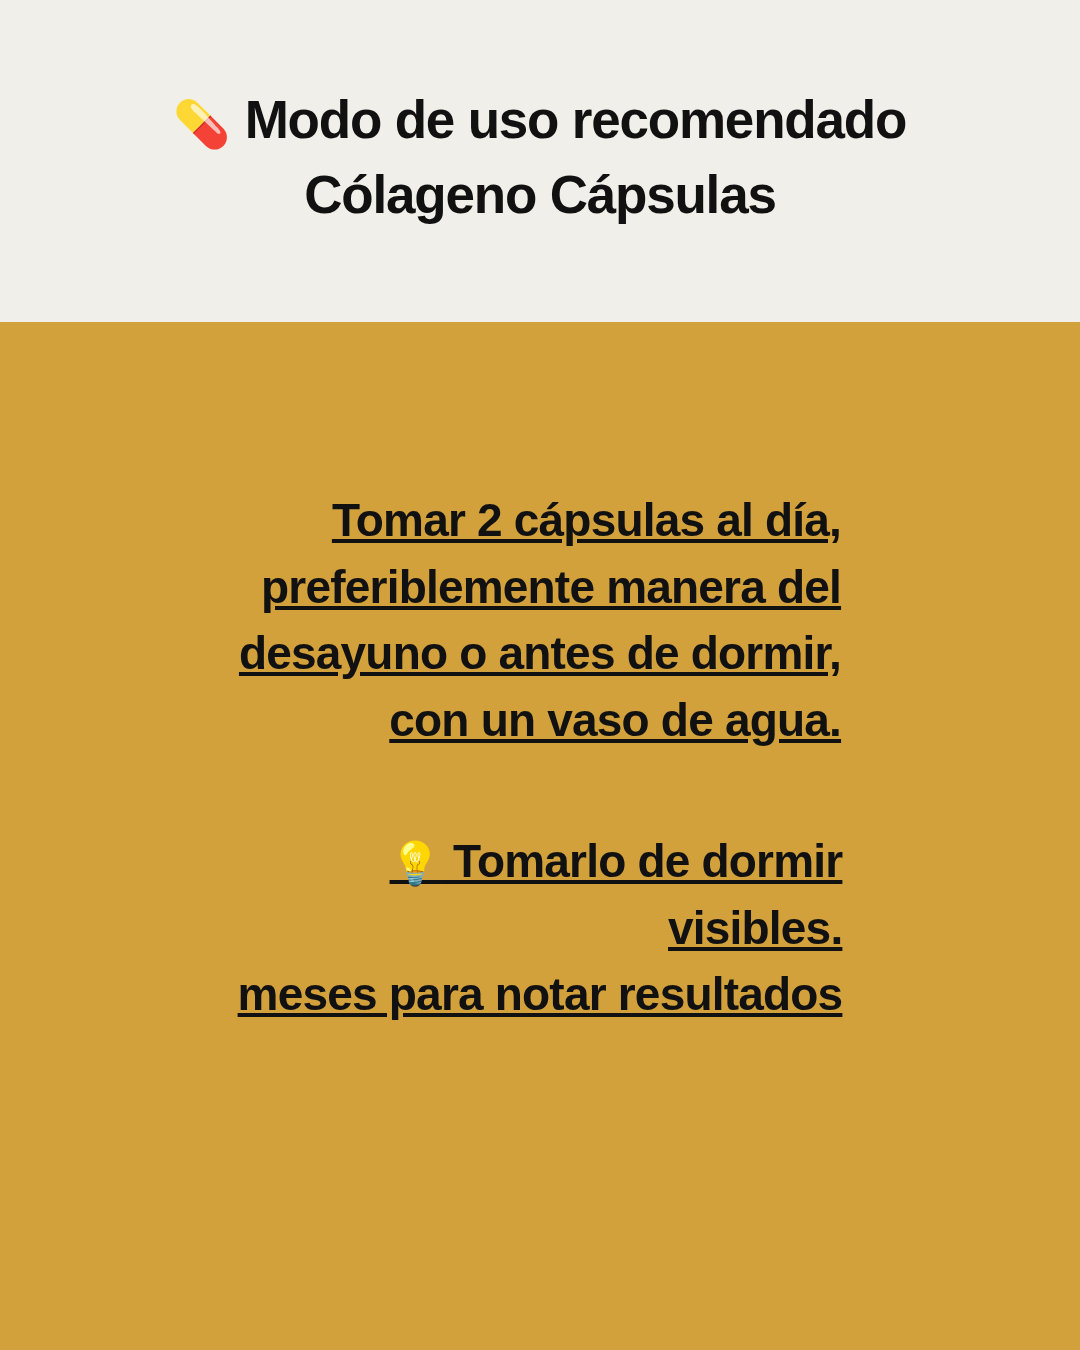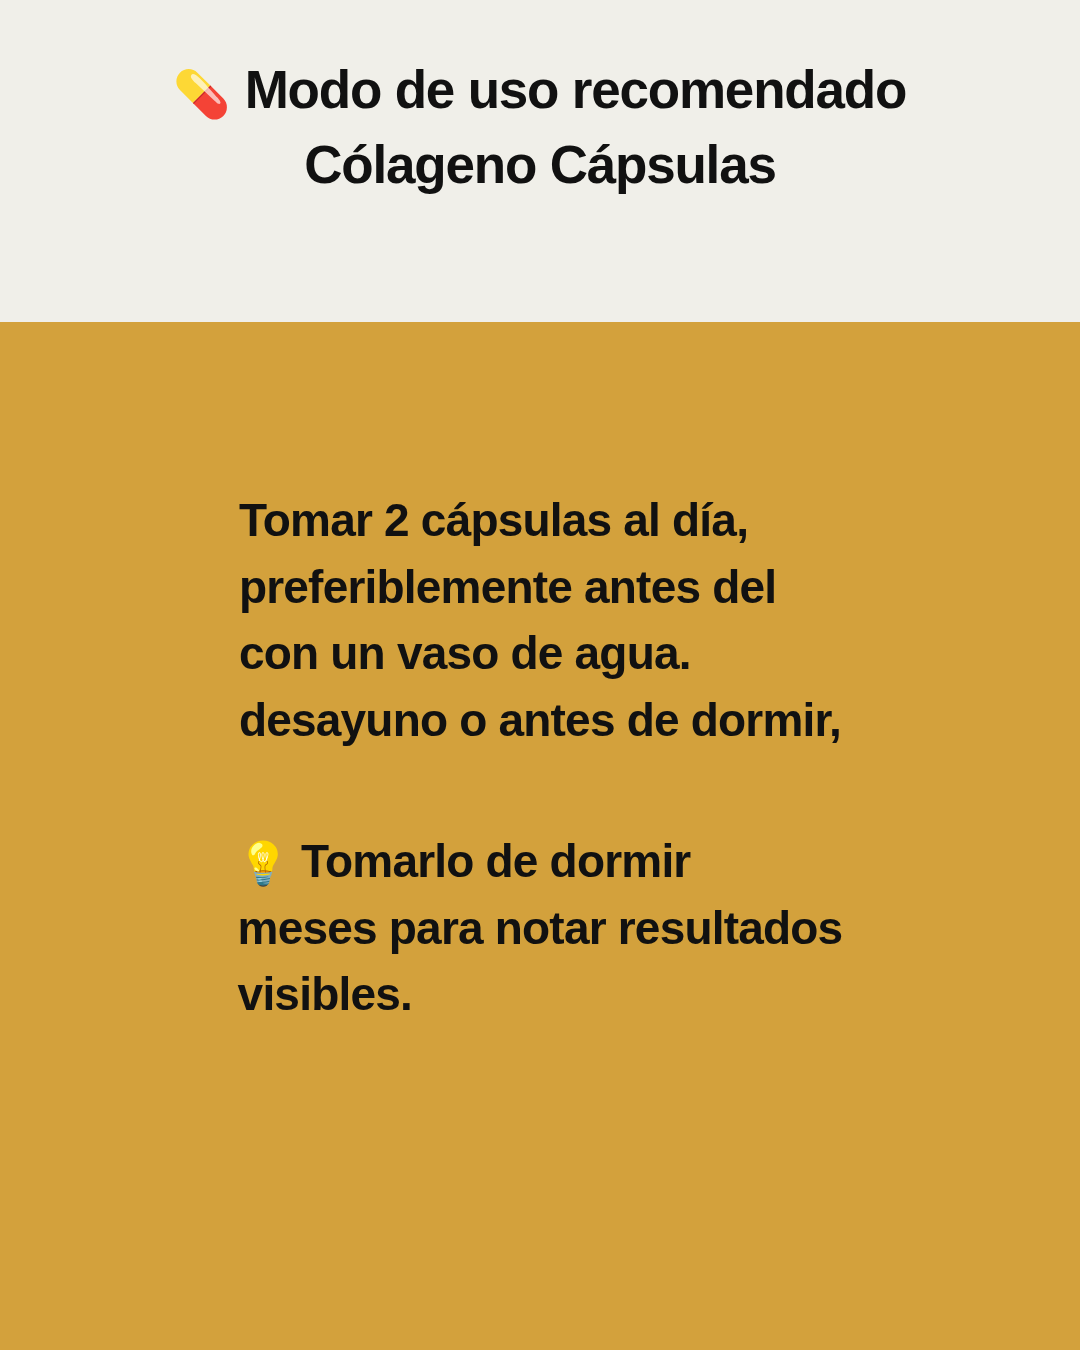--- a/index.html
+++ b/index.html
@@ -21,21 +21,21 @@
     flex-direction: column;
   }
   .header {
     background: #f0efe9;
     height: 322px;
     box-sizing: border-box;
     display: flex;
     flex-direction: column;
     align-items: center;
     justify-content: flex-start;
-    padding-top: 52px;
+    padding-top: 82px;
   }
   .header-title {
     color: #111111;
     font-size: 53px;
     font-weight: bold;
     line-height: 1.42;
     letter-spacing: -1.2px;
     text-align: center;
     max-width: 940px;
     margin: 0;
@@ -58,23 +58,24 @@
     justify-content: flex-start;
     padding-top: 165px;
     box-sizing: border-box;
   }
   .body-text {
     color: #111111;
     font-size: 46px;
     font-weight: bold;
     line-height: 1.45;
     letter-spacing: -0.8px;
-    text-align: left;
+    text-align: right;
     max-width: 740px;
     margin: 0;
+    text-decoration: underline;
   }
   .para-line {
     display: block;
     white-space: nowrap;
   }
   .para-gap {
     height: 74px;
   }
   .body-emoji {
     font-size: 42px;
@@ -89,27 +90,27 @@
   <div class="header">
     <h1 class="header-title">
       <span class="title-line"><span class="emoji">💊</span> <span>Modo de uso recomendado</span></span>
       <span class="title-line">Cólageno Cápsulas</span>
     </h1>
   </div>
 
   <div class="body-panel">
     <p class="body-text">
       <span class="para-line">Tomar 2 cápsulas al día,</span>
-      <span class="para-line">preferiblemente antes del</span>
+      <span class="para-line">preferiblemente manera del</span>
+      <span class="para-line">desayuno o antes de dormir,</span>
       <span class="para-line">con un vaso de agua.</span>
-      <span class="para-line">desayuno o antes de dormir,</span>
     </p>
 
     <div class="para-gap"></div>
 
     <p class="body-text">
       <span class="para-line"><span class="body-emoji">💡</span> <span>Tomarlo de dormir</span></span>
+      <span class="para-line">visibles.</span>
       <span class="para-line">meses para notar resultados</span>
-      <span class="para-line">visibles.</span>
     </p>
   </div>
 
 </div>
 
 </body></html>

